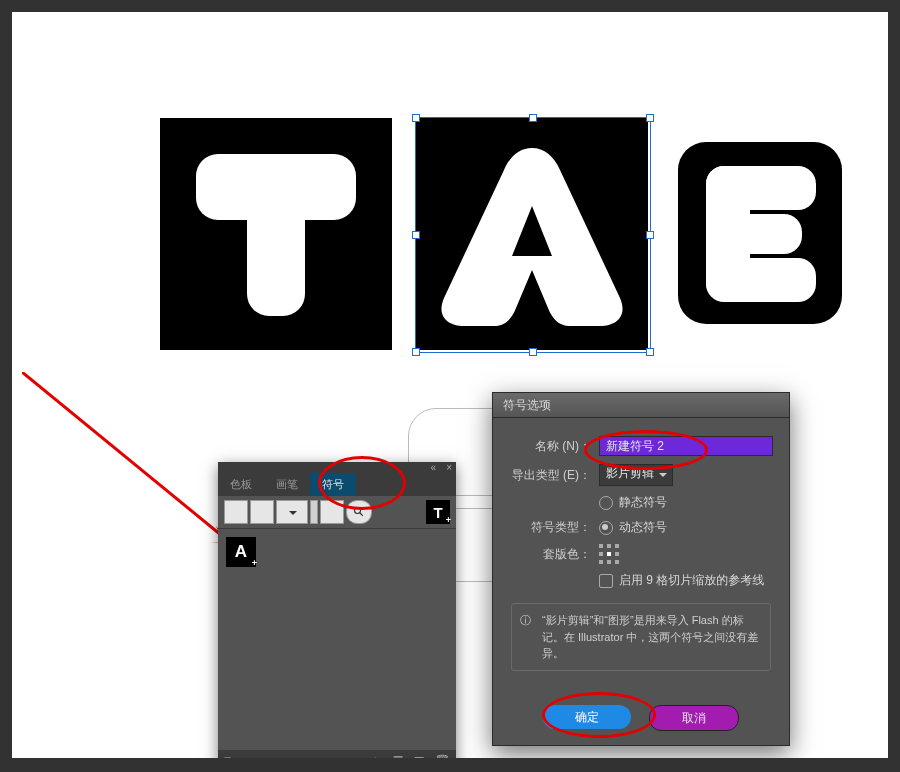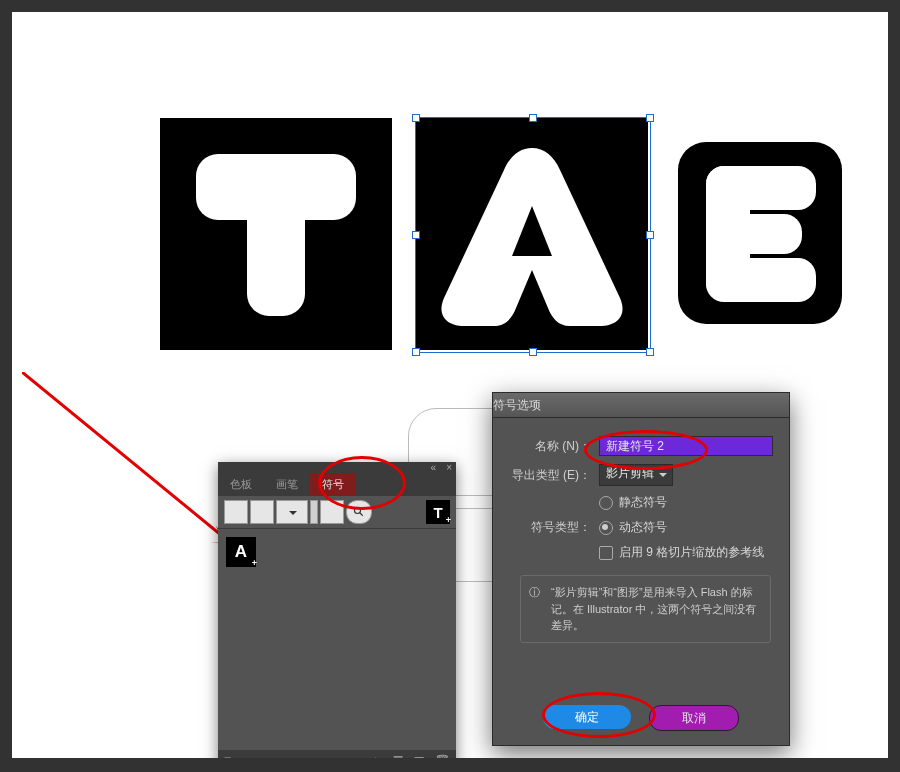--- a/index.html
+++ b/index.html
@@ -33,54 +33,54 @@
 
 .arrowline{position:absolute;left:10px;top:360px;width:250px;height:200px;pointer-events:none}
 
 
 .panel{position:absolute;left:206px;top:450px;width:238px;height:310px;background:#535353;color:#ccc;box-shadow:0 4px 14px rgba(0,0,0,.5)}
 .panel-top{height:10px;background:#3b3b3b;position:relative}
 .panel-top .xx{position:absolute;right:4px;top:0;font-size:10px;color:#aaa}
 .panel-top .dd{position:absolute;right:20px;top:0;font-size:10px;color:#aaa}
 .tabs{display:flex;background:#3b3b3b;height:24px;align-items:flex-end}
 .tab{padding:4px 12px;color:#999;font-size:11px}
-.tab.active{background:#7f1d1d;color:#e6e6e6}
+.tab.active{background:#0c4a6e;color:#e6e6e6}
 .toolbar{display:flex;align-items:center;background:#535353;padding:4px 6px;gap:2px;border-bottom:1px solid #3b3b3b}
 .tbbtn{width:22px;height:22px;background:#e6e6e6;border:1px solid #999;display:flex;align-items:center;justify-content:center;font-size:11px;color:#333}
 .tbbtn.drop{width:30px;position:relative}
 .tbbtn.drop::after{content:"";border:4px solid transparent;border-top-color:#333;position:absolute;top:10px;left:12px}
 .tbbtn.sep{background:#d0d0d0;width:6px}
 .tbbtn.search{border-radius:11px;background:#e6e6e6;width:24px}
 .tbbtn.search svg{width:12px;height:12px}
 .Tthumb{margin-left:auto;width:24px;height:24px;background:#000;display:flex;align-items:center;justify-content:center;color:#fff;font-weight:900;font-size:15px;position:relative}
 .Tthumb::after{content:"+";position:absolute;right:-1px;bottom:-1px;font-size:9px;color:#fff}
 .panel-body{position:relative;flex:1;height:226px}
 .Athumb{position:absolute;left:8px;top:8px;width:30px;height:30px;background:#000;display:flex;align-items:center;justify-content:center;color:#fff;font-weight:900;font-size:17px}
 .Athumb::after{content:"+";position:absolute;right:-1px;bottom:-1px;font-size:9px;color:#fff}
 .panel-foot{position:absolute;left:0;bottom:0;right:0;height:22px;background:#3b3b3b;display:flex;align-items:center;padding:0 6px;gap:10px;color:#aaa;font-size:12px}
 .panel-foot .sp{flex:1}
 
 
 .ell{position:absolute;border:3px solid #e20000;border-radius:50%;pointer-events:none}
 
 
 .dialog{position:absolute;left:480px;top:380px;width:296px;height:352px;background:#535353;color:#d8d8d8;border:1px solid #2b2b2b;box-shadow:0 8px 24px rgba(0,0,0,.55)}
-.dlg-title{height:24px;background:linear-gradient(#6a6a6a,#555);line-height:24px;font-size:12px;border-bottom:1px solid #2b2b2b}
+.dlg-title{height:24px;background:linear-gradient(#6a6a6a,#555);padding-left:10px;line-height:24px;font-size:12px;border-bottom:1px solid #2b2b2b}
 .dlg-body{padding:10px 16px 0 16px;font-size:12px}
 .row{display:flex;align-items:center;margin:8px 0}
 .row .lab{width:82px;text-align:right;padding-right:8px;color:#cfcfcf}
 .row input[type=text]{flex:1;background:#6d28d9;border:1px solid #2b2b2b;color:#e6e6e6;height:18px;padding:0 6px;font-size:12px}
 .sel2{background:#3b3b3b;border:1px solid #2b2b2b;color:#e6e6e6;height:20px;padding:0 18px 0 6px;font-size:12px;position:relative;display:inline-block}
 .sel2::after{content:"";position:absolute;right:5px;top:8px;border:4px solid transparent;border-top-color:#ccc}
 .radio, .chk{width:12px;height:12px;border:1px solid #aaa;border-radius:50%;display:inline-block;margin-right:6px;vertical-align:middle;position:relative}
 .radio.checked::after{content:"";position:absolute;left:2px;top:2px;width:6px;height:6px;border-radius:50%;background:#ccc}
 .chk{border-radius:2px}
 .regis{display:inline-block;width:20px;height:20px;position:relative}
 .regis span{position:absolute;width:4px;height:4px;background:#aaa}
-.notebox{margin:14px 2px 0 11px;border:1px solid #6a6a6a;border-radius:3px;padding:8px 10px 8px 30px;font-size:11px;color:#cfcfcf;position:relative;line-height:1.5}
+.notebox{margin:14px 2px 0 2px;border:1px solid #6a6a6a;border-radius:3px;padding:8px 10px 8px 30px;font-size:11px;color:#cfcfcf;position:relative;line-height:1.5}
 .notebox::before{content:"ⓘ";position:absolute;left:8px;top:8px;color:#cfcfcf}
 .dlg-btns{position:absolute;left:0;right:0;bottom:14px;display:flex;justify-content:center;gap:18px}
 .btn{width:88px;height:24px;border-radius:12px;text-align:center;line-height:24px;font-size:12px}
 .btn.ok{background:#1f8ae6;color:#fff}
 .btn.cancel{background:#a21caf;color:#e6e6e6;border:1px solid #222}
 
 
 .ghost{position:absolute;border:1px solid #bbb;border-radius:28px;background:transparent}
 
 
@@ -191,20 +191,34 @@
             <span class="radio"></span><span>静态符号</span>
           </div>
         </div>
         <div class="row">
           <div class="lab">符号类型：</div>
           <div>
             <span class="radio checked"></span><span>动态符号</span>
           </div>
         </div>
         <div class="row">
+          <div class="lab">套版色：</div>
+          <div class="regis">
+            <span style="left:0;top:0"></span>
+              <span style="left:8px;top:0"></span>
+              <span style="left:16px;top:0"></span>
+            <span style="left:0;top:8px"></span>
+              <span style="left:8px;top:8px;background:#fff"></span>
+              <span style="left:16px;top:8px"></span>
+            <span style="left:0;top:16px"></span>
+              <span style="left:8px;top:16px"></span>
+              <span style="left:16px;top:16px"></span>
+          </div>
+        </div>
+        <div class="row">
           <div class="lab"></div>
           <div>
             <span class="chk"></span><span>启用 9 格切片缩放的参考线</span>
           </div>
         </div>
         <div class="notebox">“影片剪辑”和“图形”是用来导入 Flash 的标记。在 Illustrator 中，这两个符号之间没有差异。</div>
       </div>
       <div class="dlg-btns">
         <div class="btn ok">确定</div>
         <div class="btn cancel">取消</div>

